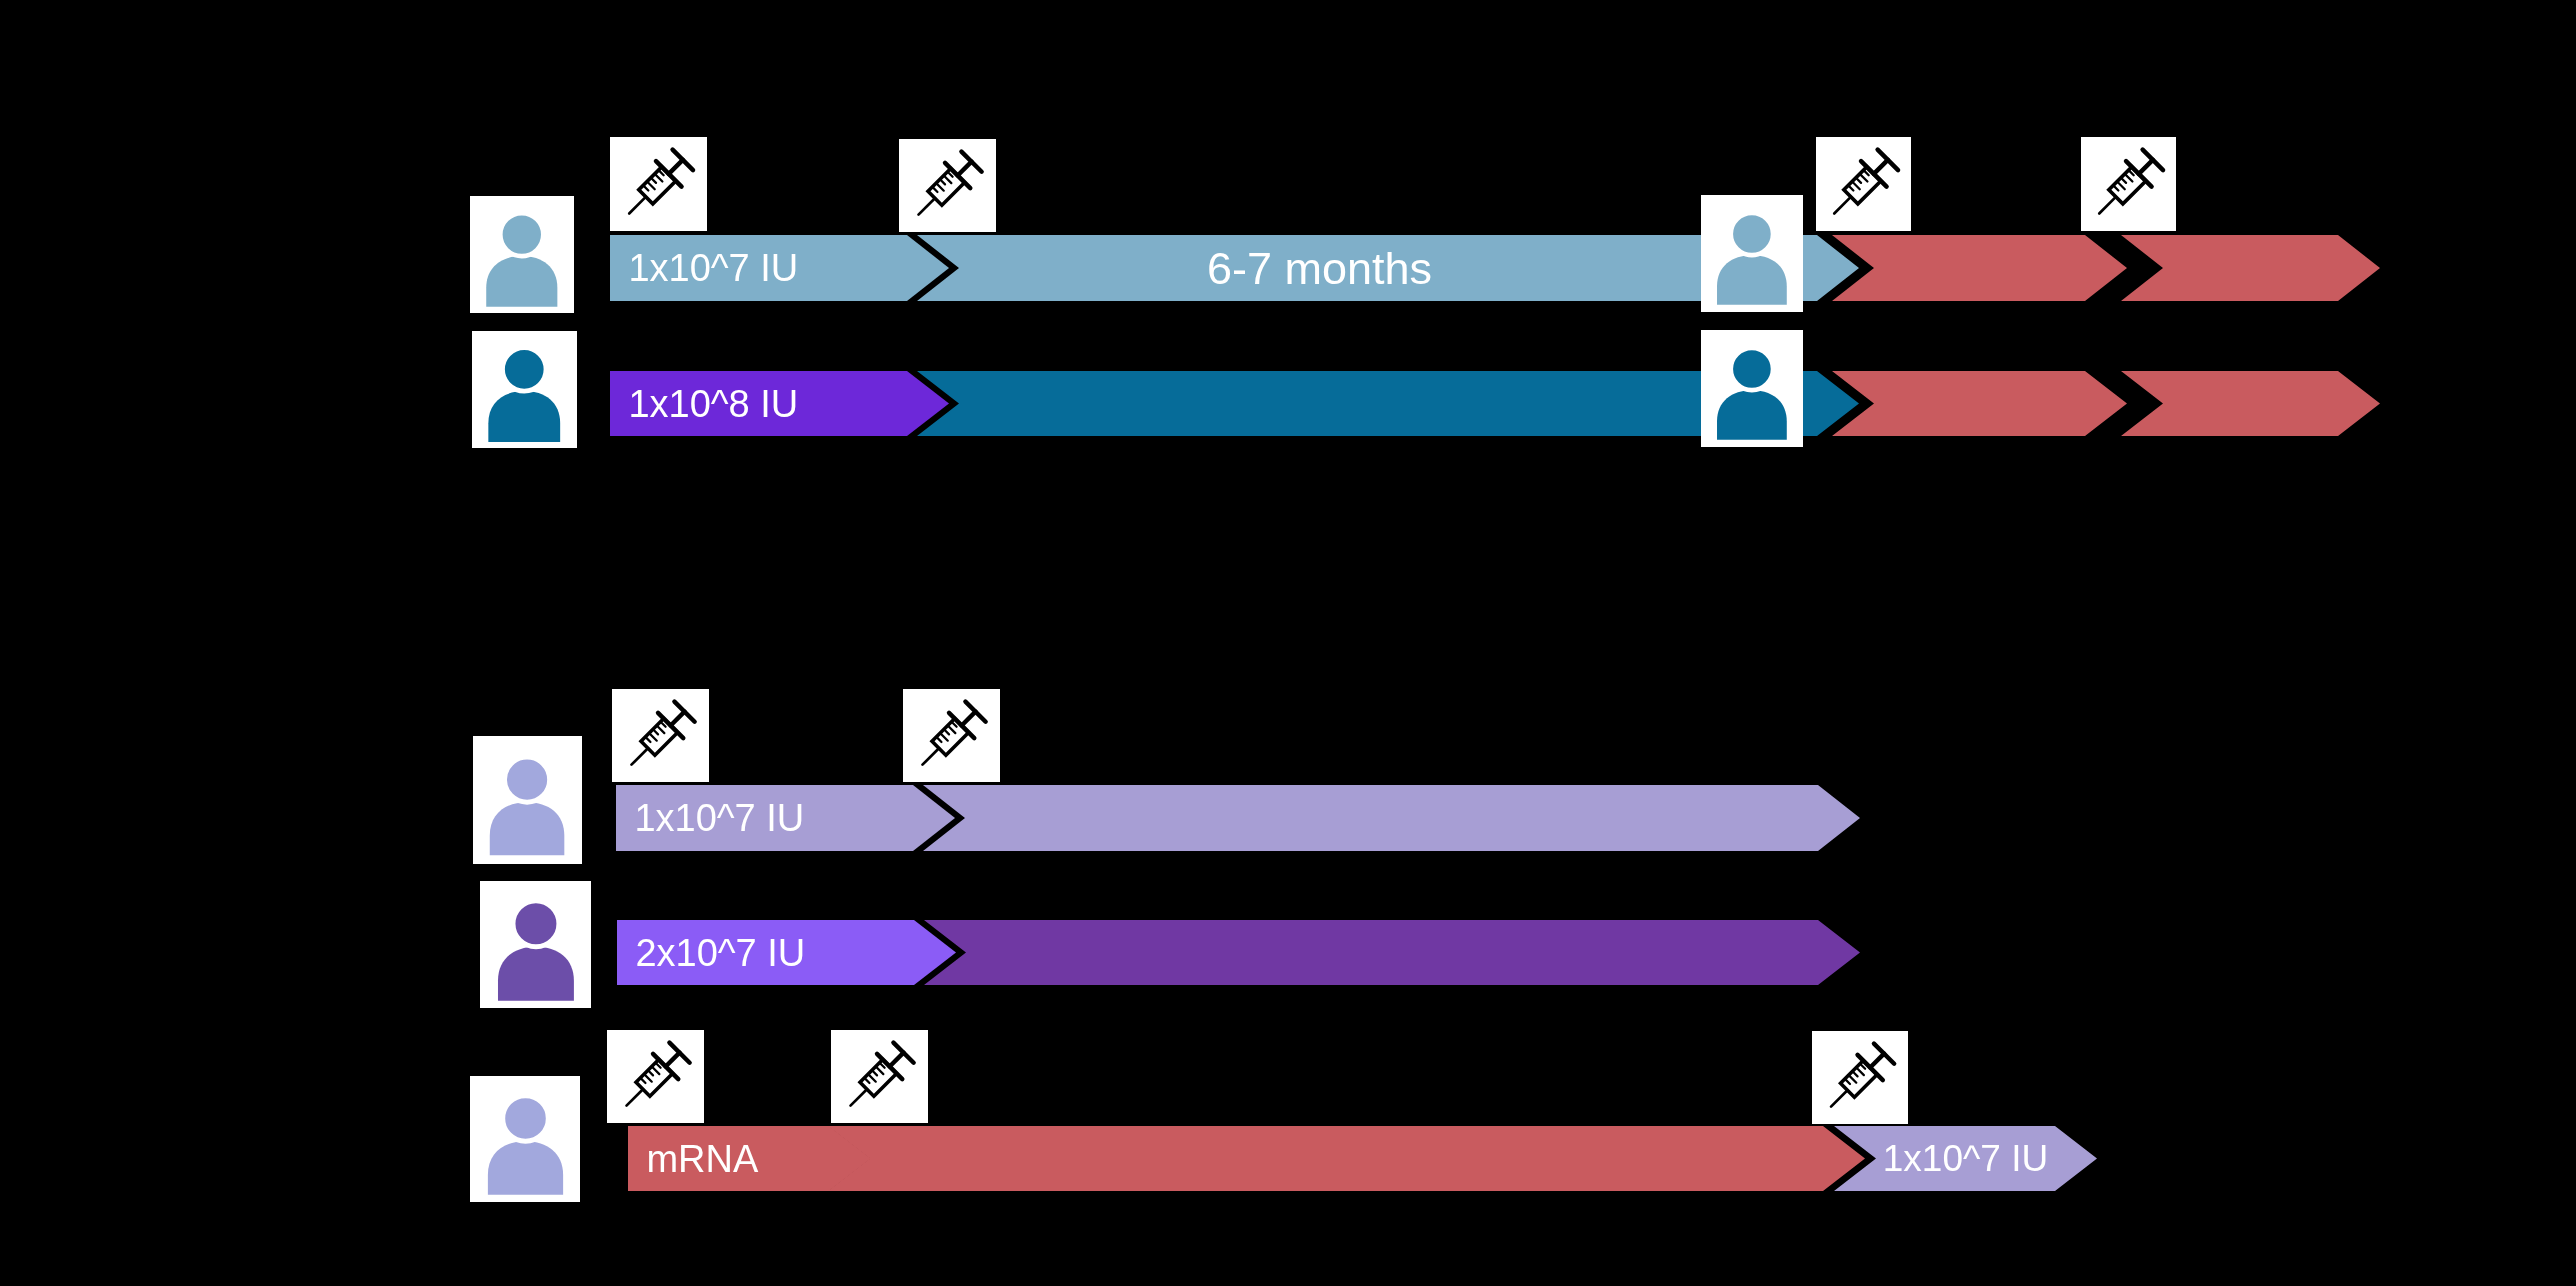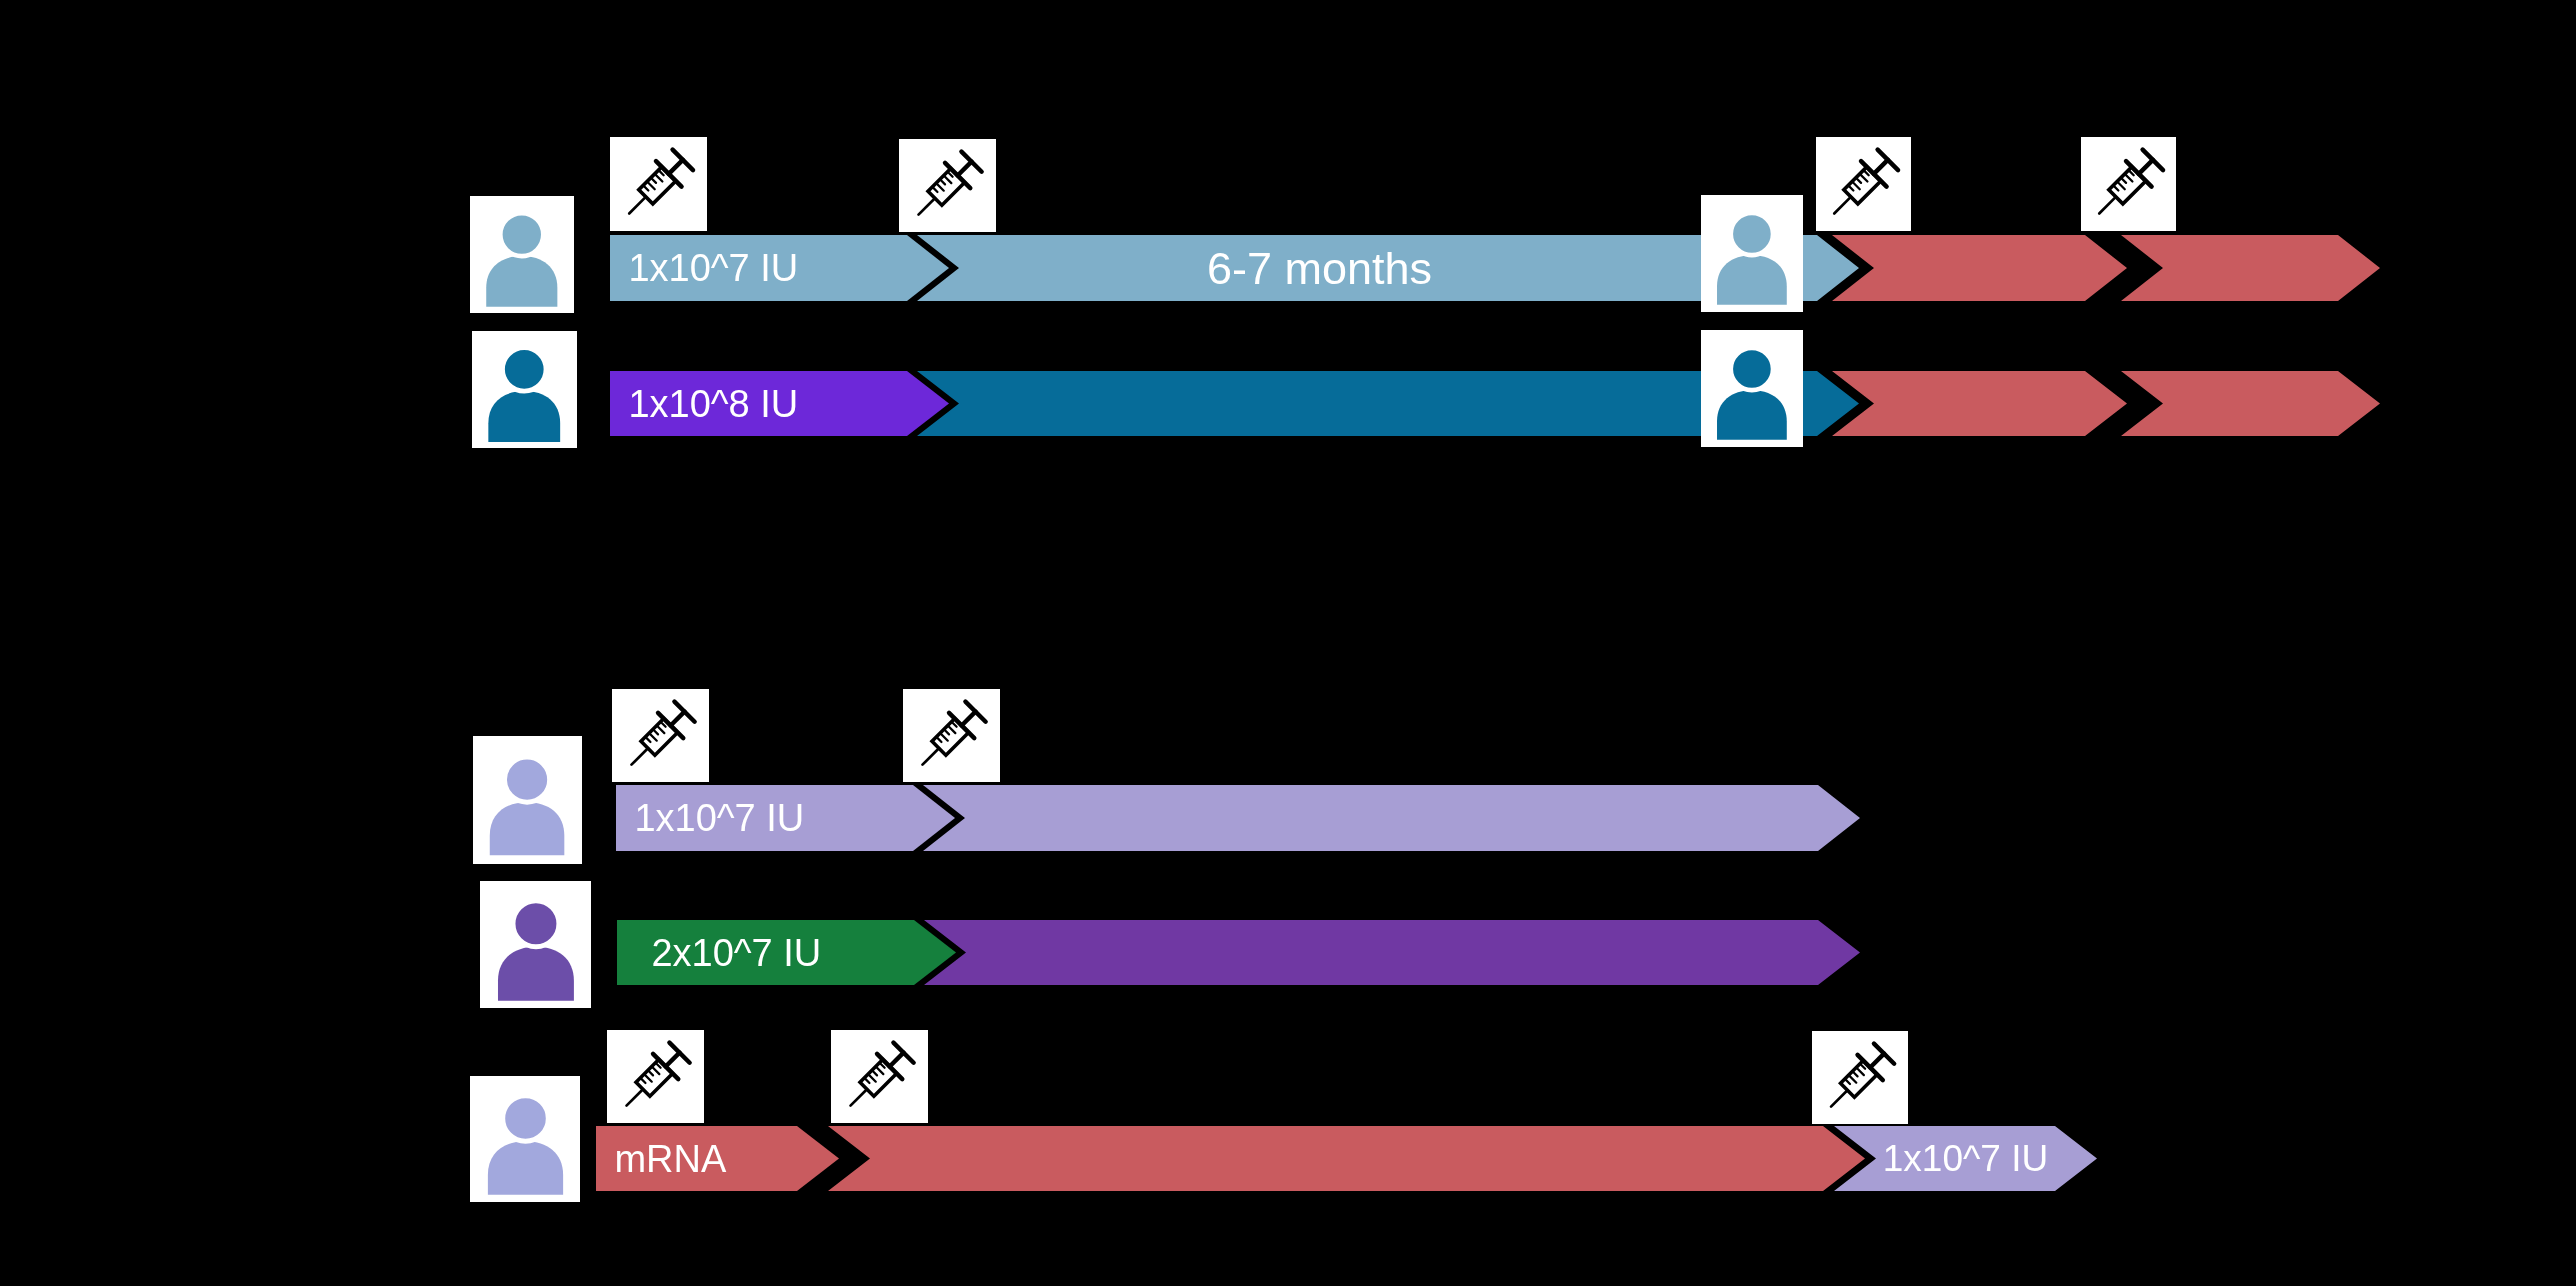--- a/index.html
+++ b/index.html
@@ -219,21 +219,21 @@
   </div>
   <div class="arrow mid z-bar" style="left: 923px; top: 785px; width: 937px; height: 66px; background-color: rgb(167, 158, 212);"></div>
 
   <div class="icon-box person-box z-tile" style="left: 480px; top: 881px; width: 111px; height: 127px; color: rgb(108, 78, 169); background-color: rgb(255, 255, 255);">
       <svg viewBox="0 0 100 112" xmlns="http://www.w3.org/2000/svg">
         <path d="M12 108 V88 C12 66 28 54 50 54 C72 54 88 66 88 88 V108 Z" fill="currentColor"></path>
         <circle cx="50" cy="31" r="23" fill="currentColor" stroke="#FFFFFF" stroke-width="5"></circle>
       </svg>
     </div>
 
-  <div class="arrow start z-bar" style="left: 617px; top: 920px; width: 339px; height: 65px; background-color: #15803d; padding-left: 16px;">
+  <div class="arrow start z-bar" style="left: 617px; top: 920px; width: 339px; height: 65px; background-color: #8b5cf6;">
     <span class="arrow-label" style="color: rgb(255, 255, 255);">2x10^7 IU</span>
   </div>
   <div class="arrow mid z-bar" style="left: 924px; top: 920px; width: 936px; height: 65px; background-color: rgb(112, 56, 163);"></div>
 
   <div class="icon-box person-box z-tile" style="left: 470px; top: 1076px; width: 110px; height: 126px; color: rgb(162, 168, 221); background-color: rgb(255, 255, 255);">
       <svg viewBox="0 0 100 112" xmlns="http://www.w3.org/2000/svg">
         <path d="M12 108 V88 C12 66 28 54 50 54 C72 54 88 66 88 88 V108 Z" fill="currentColor"></path>
         <circle cx="50" cy="31" r="23" fill="currentColor" stroke="#FFFFFF" stroke-width="5"></circle>
       </svg>
     </div>
@@ -264,21 +264,21 @@
           <line x1="49" y1="39" x2="49" y2="47" stroke-width="2.5"></line>
           <line x1="55" y1="39" x2="55" y2="51" stroke-width="2.5"></line>
           <line x1="61" y1="39" x2="61" y2="47" stroke-width="2.5"></line>
           <line x1="66" y1="30" x2="66" y2="70" stroke-width="5"></line>
           <line x1="66" y1="50" x2="88" y2="50" stroke-width="5"></line>
           <line x1="88" y1="34" x2="88" y2="66" stroke-width="5"></line>
         </g>
       </svg>
     </div>
 
-  <div class="arrow start z-bar" style="left: 596px; top: 1126px; width: 243px; height: 65px; background-color: rgb(201, 91, 95);">
+  <div class="arrow start z-bar" style="left: 628px; top: 1126px; width: 243px; height: 65px; background-color: rgb(201, 91, 95);">
     <span class="arrow-label" style="color: rgb(255, 255, 255);">mRNA</span>
   </div>
   <div class="arrow mid z-bar" style="left: 828px; top: 1126px; width: 1037px; height: 65px; background-color: rgb(201, 91, 95);"></div>
 
   <div class="icon-box syringe-box z-tile" style="left: 1812px; top: 1031px; width: 96px; height: 93px; background-color: rgb(255, 255, 255);">
       <svg viewBox="0 0 100 100" xmlns="http://www.w3.org/2000/svg">
         <g transform="rotate(-45 50 50)" stroke="#000000" fill="none" stroke-linecap="round">
           <line x1="4" y1="50" x2="30" y2="50" stroke-width="3"></line>
           <rect x="30" y="39" width="36" height="22" stroke-width="4"></rect>
           <line x1="37" y1="39" x2="37" y2="47" stroke-width="2.5"></line>

